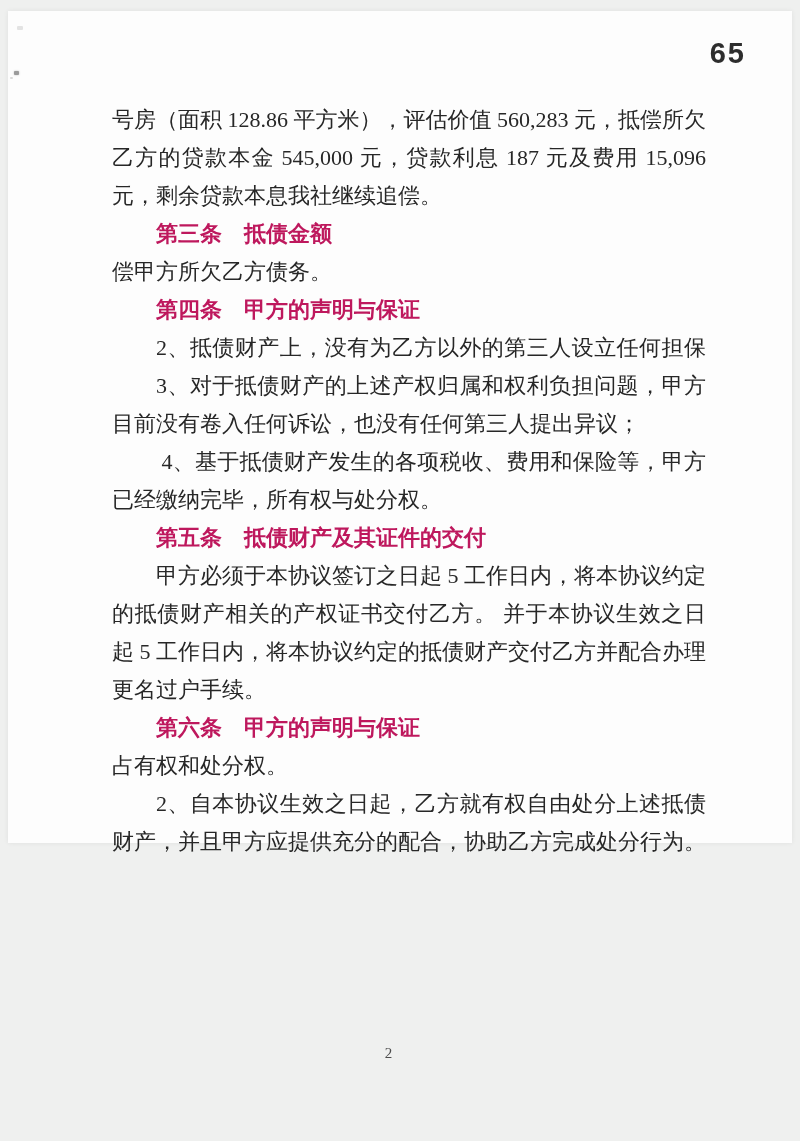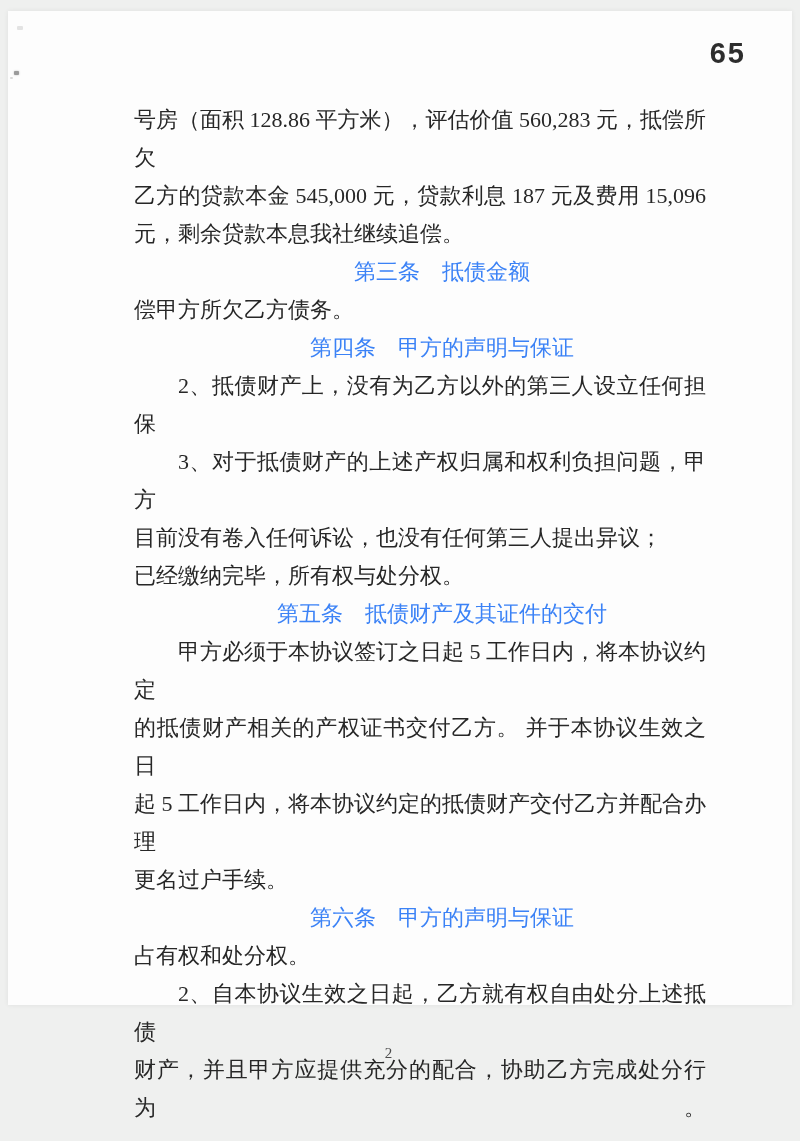--- a/index.html
+++ b/index.html
@@ -16,21 +16,21 @@
   .scan-canvas {
     position: absolute;
     left: 0; top: 0;
     width: 800px; height: 1141px;
     background: #eff0ef;
   }
 
   .page {
     position: absolute;
     left: 8px; top: 11px;
-    width: 784px; height: 994px;
+    width: 784px; height: 832px;
     background: #fdfdfd;
     box-shadow: 0 0 5px rgba(0,0,0,0.07);
   }
 
   .corner-num {
     position: absolute;
     top: 26px;
     right: 46px;
     font-family: "Liberation Sans", "DejaVu Sans", sans-serif;
     font-weight: bold;
@@ -45,38 +45,36 @@
     top: 90px;
     width: 594px;
     font-size: 22px;
     line-height: 38px;
     color: #272727;
   }
 
   .ln {
     white-space: nowrap;
     text-align: left;
-    margin-left: 22px;
   }
 
   
   .j {
     white-space: normal;
     text-align: justify;
     text-align-last: justify;
   }
 
   .indent { text-indent: 2em; }
   .indent-plus { text-indent: 2.25em; }
 
   .heading {
-    font-weight: normal;
+    font-weight: bold;
     text-indent: 2em;
-    color: #3b82f6;
-    text-align: center;
+    color: #be185d;
   }
 
   .footer-num {
     position: absolute;
     left: 0;
     top: 1034px;
     width: 762px;
     text-align: center;
     font-size: 15px;
     color: #4d4d4d;
@@ -120,20 +118,21 @@
     <div class="text-block">
       <div class="ln j">号房（面积 128.86 平方米），评估价值 560,283 元，抵偿所欠</div>
       <div class="ln j">乙方的贷款本金 545,000 元，贷款利息 187 元及费用 15,096</div>
       <div class="ln">元，剩余贷款本息我社继续追偿。</div>
       <div class="ln heading">第三条　抵债金额</div>
       <div class="ln">偿甲方所欠乙方债务。</div>
       <div class="ln heading">第四条　甲方的声明与保证</div>
       <div class="ln j indent">2、抵债财产上，没有为乙方以外的第三人设立任何担保</div>
       <div class="ln j indent">3、对于抵债财产的上述产权归属和权利负担问题，甲方</div>
       <div class="ln">目前没有卷入任何诉讼，也没有任何第三人提出异议；</div>
+      <div class="ln j indent-plus">4、基于抵债财产发生的各项税收、费用和保险等，甲方</div>
       <div class="ln">已经缴纳完毕，所有权与处分权。</div>
       <div class="ln heading">第五条　抵债财产及其证件的交付</div>
       <div class="ln j indent">甲方必须于本协议签订之日起 5 工作日内，将本协议约定</div>
       <div class="ln j">的抵债财产相关的产权证书交付乙方。 并于本协议生效之日</div>
       <div class="ln j">起 5 工作日内，将本协议约定的抵债财产交付乙方并配合办理</div>
       <div class="ln">更名过户手续。</div>
       <div class="ln heading">第六条　甲方的声明与保证</div>
       <div class="ln">占有权和处分权。</div>
       <div class="ln j indent">2、自本协议生效之日起，乙方就有权自由处分上述抵债</div>
       <div class="ln j">财产，并且甲方应提供充分的配合，协助乙方完成处分行为。</div>

